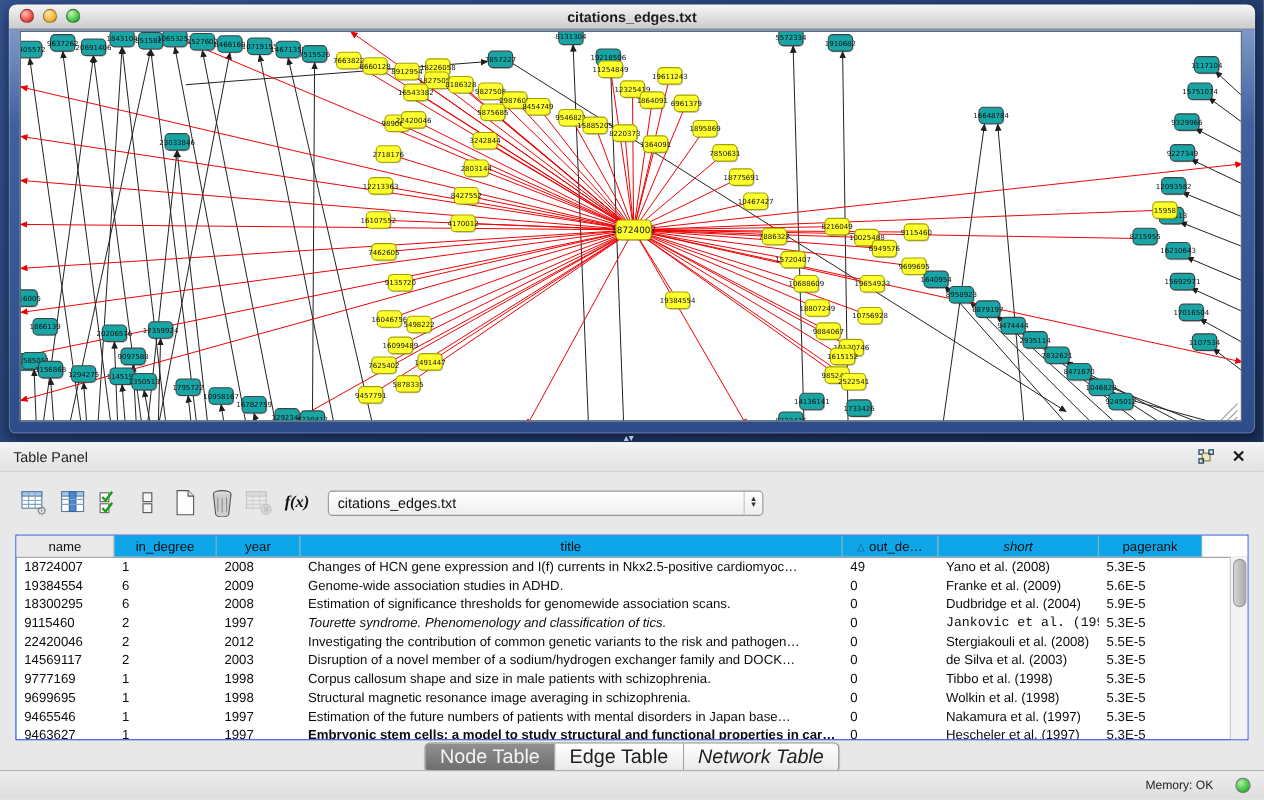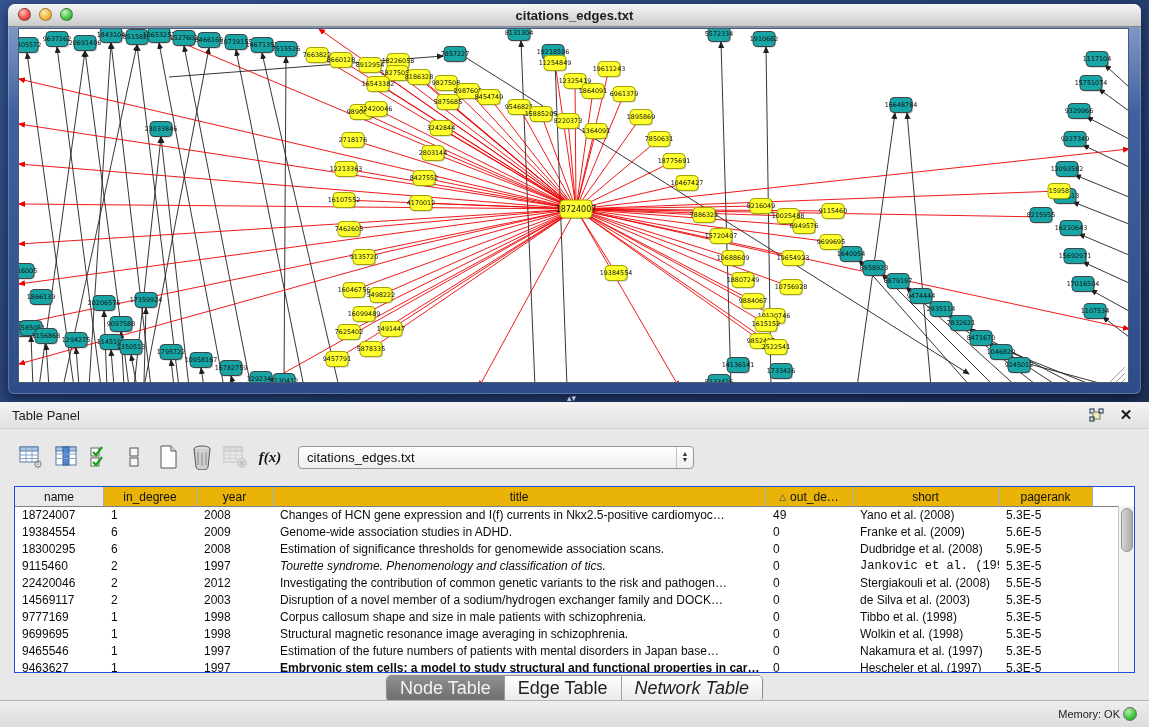--- a/index.html
+++ b/index.html
@@ -44,42 +44,42 @@
     background:linear-gradient(#ffffff,#efefef);border:1px solid #989898;border-radius:4px;
     display:flex;align-items:center;padding:0 0 0 8px;font-size:13px;color:#111;}
   .table-select .sel-value{flex:1;}
   .spin{display:flex;flex-direction:column;align-items:center;justify-content:center;
     width:16px;height:100%;border-left:1px solid #c2c2c2;font-size:7px;line-height:6px;color:#333;}
   
   .table-wrap{position:absolute;left:14px;top:84px;width:1121px;height:187px;background:#fff;
     border:1px solid #1d4ed8;box-sizing:border-box;}
   .thead{display:flex;height:19px;border-bottom:1px solid #7f7f7f;}
   .th{box-sizing:border-box;height:19px;display:flex;align-items:center;justify-content:center;
-    background:#eab308;border-right:1px solid #8fb6c8;font-size:12px;color:#101010;overflow:hidden;white-space:nowrap;}
+    background:#0ea5e9;border-right:1px solid #8fb6c8;font-size:12px;color:#101010;overflow:hidden;white-space:nowrap;}
   .th.gray{background:#e9e9e9;border-right:1px solid #ababab;}
   .th .sort{font-size:9px;margin-right:4px;color:#20506e;}
   .th-filler{flex:1;background:#fff;border-right:none;}
   .tbody{position:absolute;left:0;top:19px;right:15px;bottom:0;overflow:hidden;}
   .tr{display:flex;height:17px;align-items:center;}
   .td{box-sizing:border-box;padding-left:7px;font-size:12px;color:#0c0c0c;white-space:nowrap;overflow:hidden;}
   .vscroll{position:absolute;right:0;top:19px;bottom:0;width:15px;background:#f3f3f3;border-left:1px solid #c6c6c6;}
   .vthumb{position:absolute;left:2px;top:2px;width:10px;height:42px;border:1px solid #969696;border-radius:6px;
     background:linear-gradient(90deg,#d6d6d6,#aaaaaa);}
   
   .tabbar{position:absolute;left:0;top:273px;width:100%;display:flex;justify-content:center;}
   .tabgroup{display:flex;border:1px solid #8d8d8d;border-radius:5px;overflow:hidden;
     box-shadow:0 1px 1px rgba(0,0,0,.15);}
   .tab{padding:2px 13px;font-size:18px;color:#1e1e1e;background:linear-gradient(#ffffff,#e9e9e9);
     border-right:1px solid #9d9d9d;white-space:nowrap;}
   .tab:last-child{border-right:none;font-style:italic;}
   .tab.selected{background:linear-gradient(#909090,#6d6d6d);color:#f3f3f3;}
   
   .statusbar{position:absolute;left:0;top:298px;width:100%;height:27px;box-sizing:border-box;
     border-top:1px solid #b3b3b3;background:linear-gradient(#ededed,#dddddd);
-    display:flex;align-items:center;justify-content:flex-end;gap:3px;padding-right:12px;
+    display:flex;align-items:center;justify-content:flex-end;gap:20px;padding-right:12px;
     font-size:11px;color:#1d1d1d;}
   .memdot{width:14px;height:14px;border-radius:50%;border:1px solid #6f6f6f;box-sizing:border-box;
     background:radial-gradient(circle at 35% 30%,#b3f0a8,#3cc43c 60%,#1f9a22);}
 </style>
 </head>
 <body>
 
 <div class="desktop">
   <div class="net-window">
     <div class="titlebar">
@@ -920,21 +920,21 @@
         <div class="th" style="width: 76px;">
           <span>year</span>
         </div>
         <div class="th" style="width: 493px;">
           <span>title</span>
         </div>
         <div class="th" style="width: 87px;">
           <span class="sort">△</span>
           <span>out_de…</span>
         </div>
-        <div class="th" style="width: 146px;">
+        <div class="th" style="width: 146px; font-style: italic;">
           <span>short</span>
         </div>
         <div class="th" style="width: 94px;">
           <span>pagerank</span>
         </div>
         <div class="th th-filler"></div>
       </div>
     <div class="tbody">
         <div class="tr">
           <div class="td" style="width: 89px;">18724007</div>
@@ -953,21 +953,21 @@
           <div class="td" style="width: 87px;">0</div>
           <div class="td" style="width: 146px;">Franke et al. (2009)</div>
           <div class="td" style="width: 94px;">5.6E-5</div>
         </div>
         <div class="tr">
           <div class="td" style="width: 89px;">18300295</div>
           <div class="td" style="width: 93px;">6</div>
           <div class="td" style="width: 76px;">2008</div>
           <div class="td" style="width: 493px;">Estimation of significance thresholds for genomewide association scans.</div>
           <div class="td" style="width: 87px;">0</div>
-          <div class="td" style="width: 146px;">Dudbridge et al. (2008)</div>
+          <div class="td" style="width: 146px;">Dudbridge et al. (2004)</div>
           <div class="td" style="width: 94px;">5.9E-5</div>
         </div>
         <div class="tr">
           <div class="td" style="width: 89px;">9115460</div>
           <div class="td" style="width: 93px;">2</div>
           <div class="td" style="width: 76px;">1997</div>
           <div class="td" style="width: 493px; font-style: italic;">Tourette syndrome. Phenomenology and classification of tics.</div>
           <div class="td" style="width: 87px;">0</div>
           <div class="td" style="width: 146px; font-family: Liberation Mono, monospace;">Jankovic et al. (1997)</div>
           <div class="td" style="width: 94px;">5.3E-5</div>

